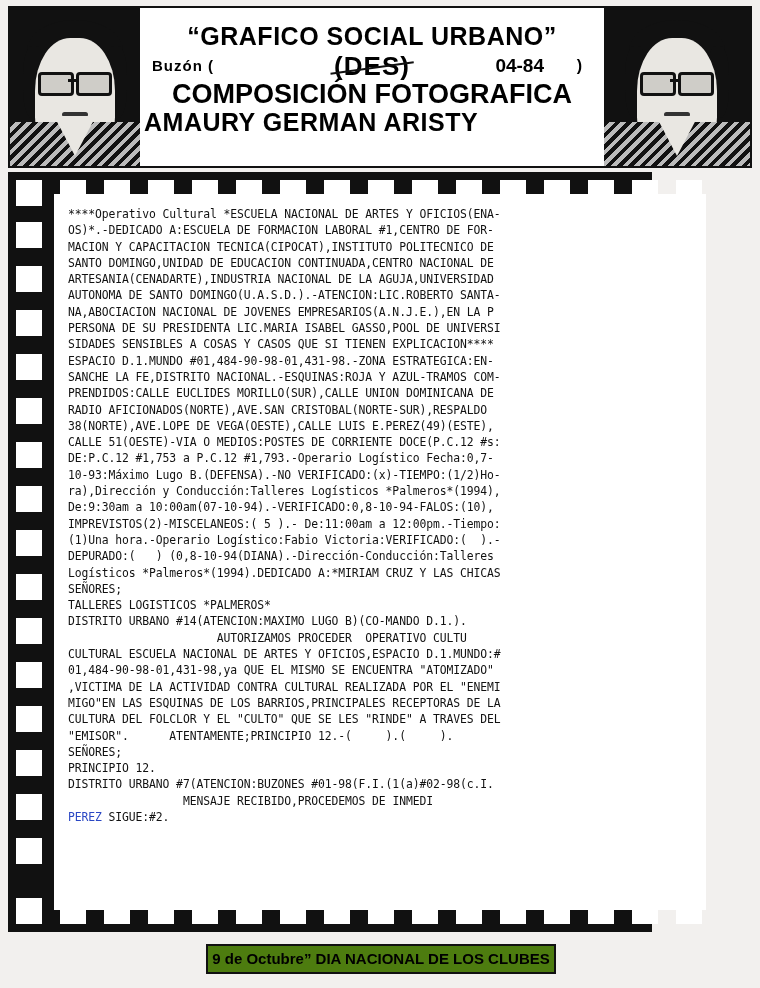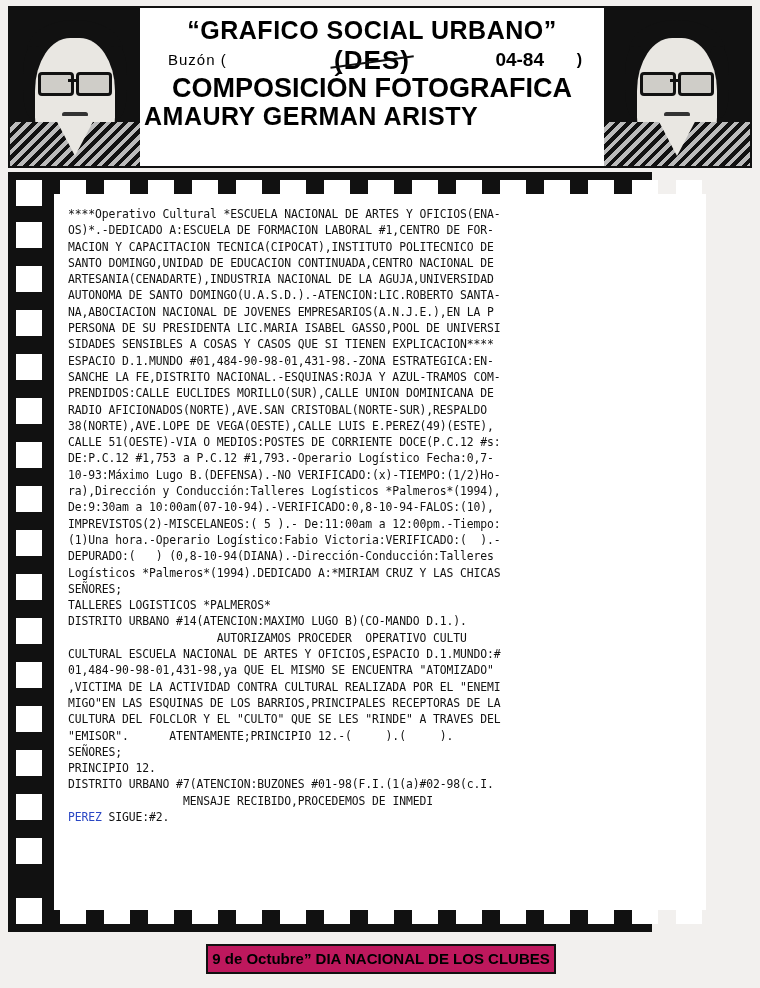--- a/index.html
+++ b/index.html
@@ -16,45 +16,45 @@
   .portrait .hair:before{content:"";position:absolute;right:-4px;top:26px;width:22px;height:72px;background:#111;border-radius:40%;}
   .portrait .glasses{position:absolute;left:50%;top:64px;transform:translateX(-50%);width:74px;height:18px;}
   .portrait .glasses span{position:absolute;top:0;width:30px;height:18px;border:3px solid #111;border-radius:4px;background:#cfcdc8;}
   .portrait .glasses span.l{left:0;}
   .portrait .glasses span.r{right:0;}
   .portrait .glasses i{position:absolute;left:30px;top:7px;width:14px;height:3px;background:#111;}
   .portrait .mouth{position:absolute;left:50%;top:104px;transform:translateX(-50%);width:26px;height:5px;background:#333;border-radius:3px;}
   .portrait .collar{position:absolute;left:0;bottom:0;width:100%;height:44px;background:repeating-linear-gradient(135deg,#111 0 4px,#bbb 4px 8px);}
   .portrait .collar:after{content:"";position:absolute;left:50%;top:-6px;transform:translateX(-50%);width:42px;height:40px;background:#e9e7e2;clip-path:polygon(50% 100%,0 0,100% 0);}
 
-  .head-center{flex:1;position:relative;padding:4px 4px;}
+  .head-center{flex:1;position:relative;padding:10px 4px;}
   .t1{text-align:center;font-weight:bold;font-size:25px;letter-spacing:.5px;margin-top:4px;font-family:"Liberation Sans",sans-serif;}
   .row2{position:relative;height:30px;}
-  .buzon{position:absolute;left:24px;top:6px;font-size:15px;font-weight:normal;letter-spacing:1px;}
+  .buzon{position:absolute;left:8px;top:6px;font-size:15px;font-weight:bold;letter-spacing:1px;}
   .des{position:absolute;left:50%;top:0;transform:translateX(-50%);font-size:26px;font-weight:bold;letter-spacing:1px;}
   .des .strike{position:relative;}
   .des .strike:after{content:"";position:absolute;left:-4px;right:-4px;top:52%;height:2px;background:#111;transform:rotate(-8deg);}
   .code{position:absolute;right:56px;top:4px;font-size:19px;font-weight:bold;}
   .paren-r{position:absolute;right:18px;top:6px;font-size:16px;font-weight:bold;}
   .t2{text-align:center;font-weight:bold;font-size:27px;letter-spacing:0px;margin-top:-2px;}
   .row4{position:relative;height:26px;}
   .date{position:absolute;left:14px;top:2px;font-size:17px;font-weight:bold;letter-spacing:1px;}
   .coman{position:absolute;left:50%;top:0;transform:translateX(-48%);font-size:22px;font-weight:bold;}
   .gloria{position:absolute;right:22px;top:6px;font-size:14px;font-weight:bold;}
   .t3{text-align:left;font-weight:bold;font-size:25px;margin-top:-2px;letter-spacing:.5px;}
 
   
   .film{position:absolute;left:8px;top:172px;width:644px;height:760px;background:#111;}
   .perf{position:absolute;width:26px;height:26px;background:#fff;}
   .body{position:absolute;left:46px;top:22px;width:652px;height:716px;background:#fff;overflow:hidden;}
   .doc{font-family:"DejaVu Sans Mono",monospace;font-size:11.4px;line-height:16.3px;color:#111;padding:12px 10px 0 14px;white-space:pre-wrap;letter-spacing:-0.1px;}
   .sigue{color:#2a47c4;}
 
   
-  .footer{position:absolute;left:206px;top:944px;width:350px;height:30px;background:#be185d;border:2px solid #111;box-sizing:border-box;text-align:center;font-size:15px;font-weight:bold;line-height:26px;}
+  .footer{position:absolute;left:206px;top:944px;width:350px;height:30px;background:#4d7c0f;border:2px solid #111;box-sizing:border-box;text-align:center;font-size:15px;font-weight:bold;line-height:26px;}
   .footer .ital{font-style:normal;}
 </style>
 </head>
 <body>
 
 <div class="page">
 
   <div class="header">
 
     <div class="portrait">

